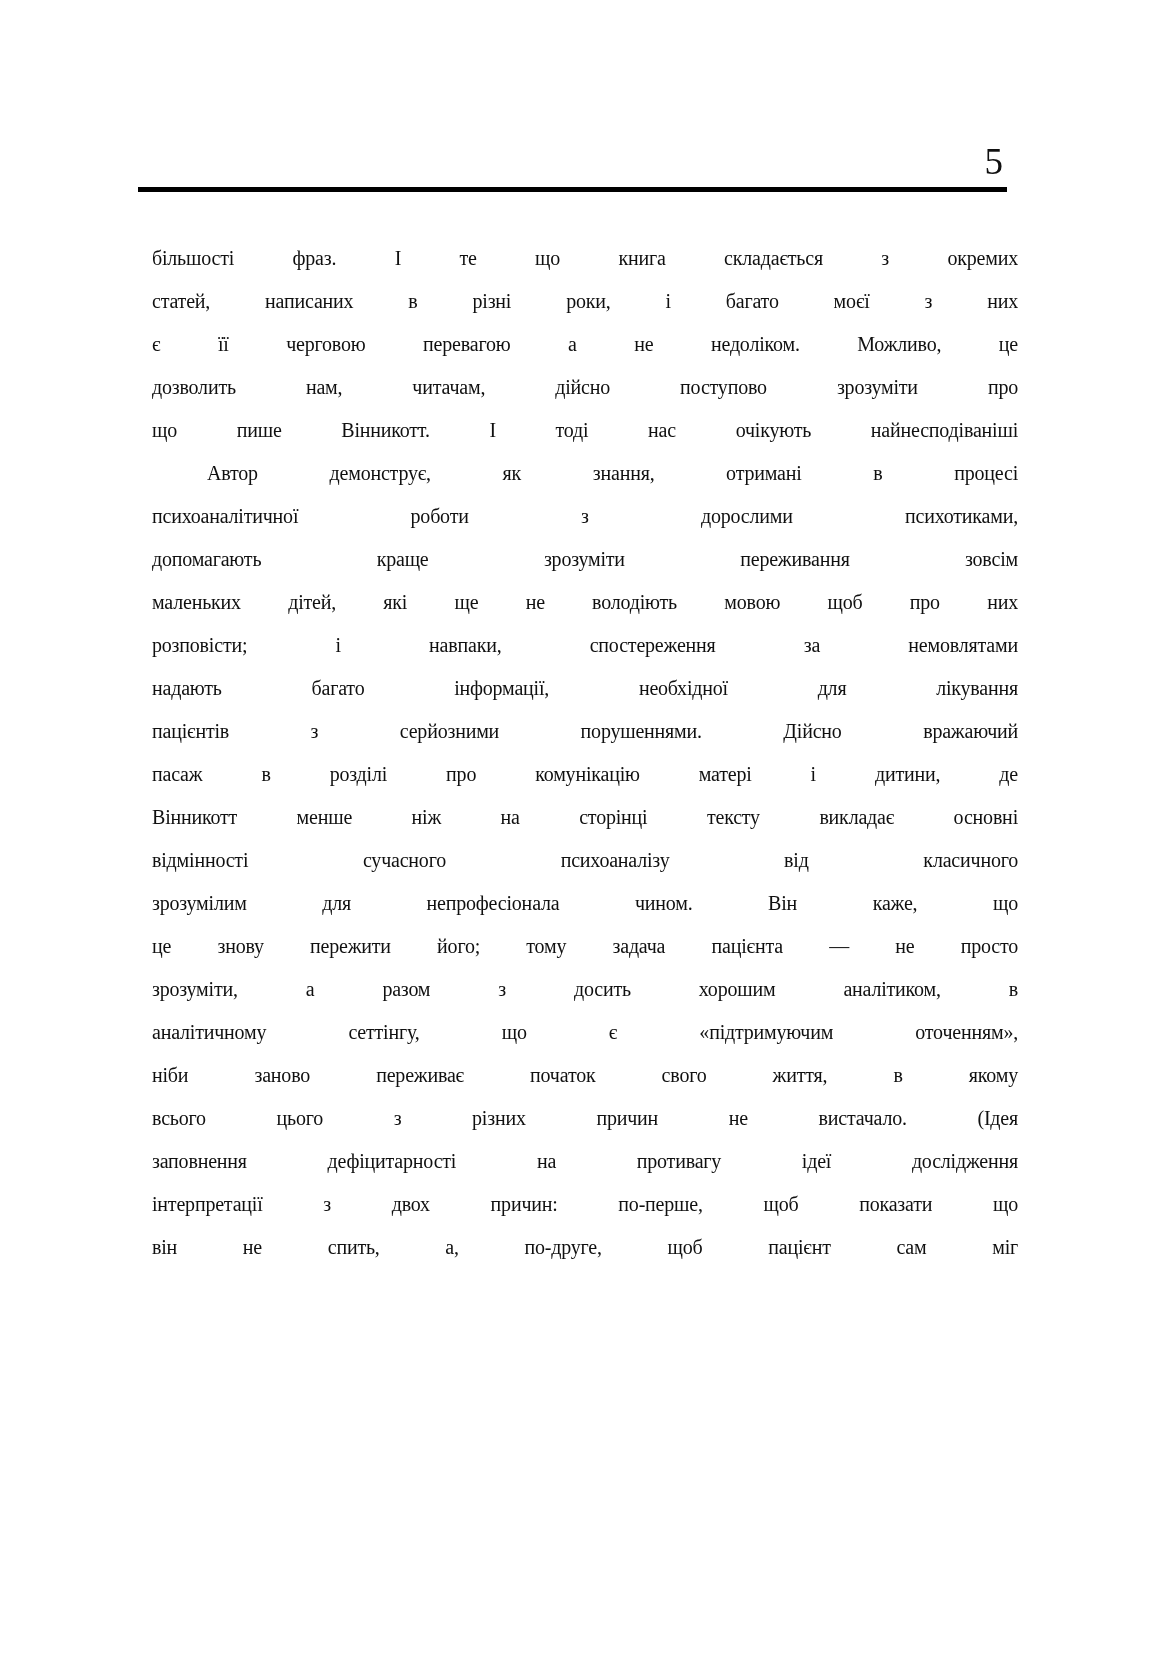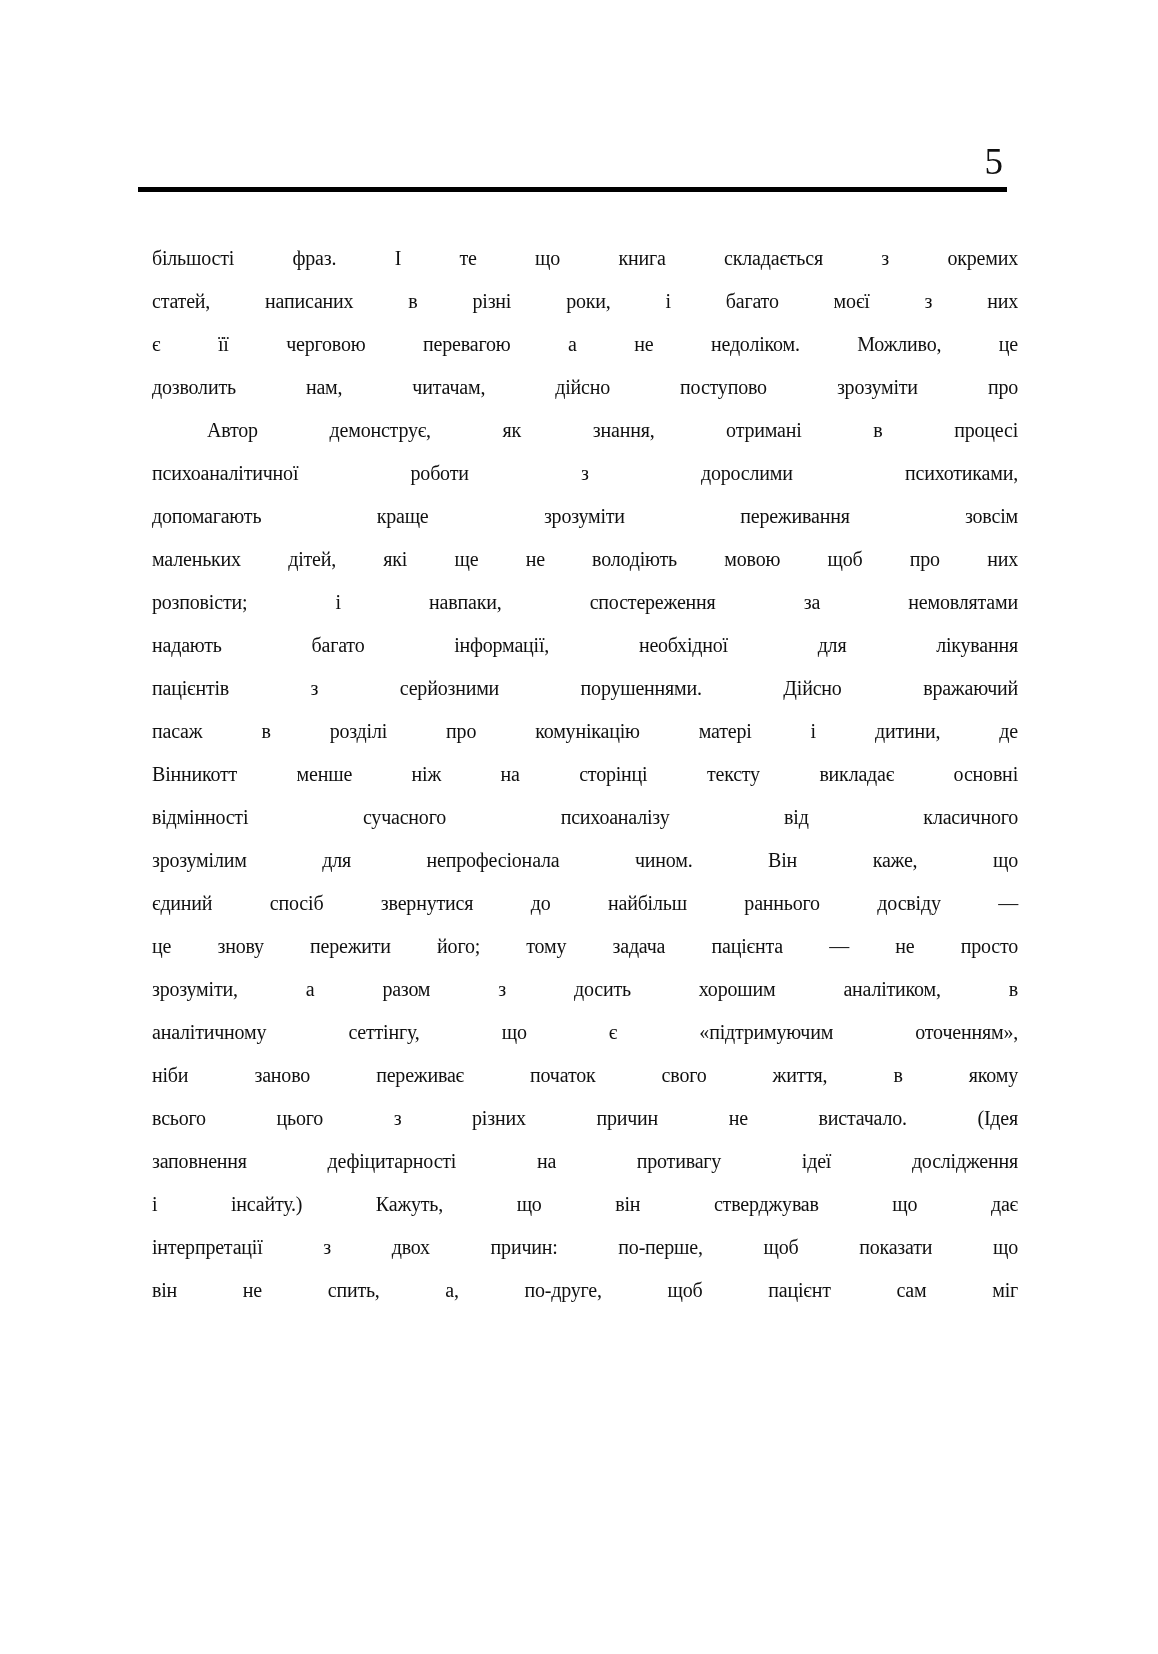--- a/index.html
+++ b/index.html
@@ -61,38 +61,37 @@
 
 <div class="page">
   <span class="page-number">5</span>
   <div class="header-rule"></div>
   <div class="text-block" id="text-block">
       <div class="paragraph">
         <div class="line">більшості фраз. І те що книга складається з окремих</div>
         <div class="line">статей, написаних в різні роки, і багато моєї з них</div>
         <div class="line">є її черговою перевагою а не недоліком. Можливо, це</div>
         <div class="line">дозволить нам, читачам, дійсно поступово зрозуміти про</div>
+        <div class="line">що пише Вінникотт. І тоді нас очікують найнесподіваніші</div>
       </div>
       <div class="paragraph">
         <div class="line indent">Автор демонструє, як знання, отримані в процесі</div>
         <div class="line">психоаналітичної роботи з дорослими психотиками,</div>
         <div class="line">допомагають краще зрозуміти переживання зовсім</div>
         <div class="line">маленьких дітей, які ще не володіють мовою щоб про них</div>
         <div class="line">розповісти; і навпаки, спостереження за немовлятами</div>
         <div class="line">надають багато інформації, необхідної для лікування</div>
         <div class="line">пацієнтів з серйозними порушеннями. Дійсно вражаючий</div>
         <div class="line">пасаж в розділі про комунікацію матері і дитини, де</div>
         <div class="line">Вінникотт менше ніж на сторінці тексту викладає основні</div>
         <div class="line">відмінності сучасного психоаналізу від класичного</div>
         <div class="line">зрозумілим для непрофесіонала чином. Він каже, що</div>
-        <div class="line">єдиний спосіб звернутися до найбільш раннього досвіду —</div>
         <div class="line">це знову пережити його; тому задача пацієнта — не просто</div>
         <div class="line">зрозуміти, а разом з досить хорошим аналітиком, в</div>
         <div class="line">аналітичному сеттінгу, що є «підтримуючим оточенням»,</div>
         <div class="line">ніби заново переживає початок свого життя, в якому</div>
         <div class="line">всього цього з різних причин не вистачало. (Ідея</div>
         <div class="line">заповнення дефіцитарності на противагу ідеї дослідження</div>
-        <div class="line">і інсайту.) Кажуть, що він стверджував що дає</div>
         <div class="line">інтерпретації з двох причин: по-перше, щоб показати що</div>
         <div class="line">він не спить, а, по-друге, щоб пацієнт сам міг</div>
       </div>
     </div>
 </div>
 
 </body></html>

